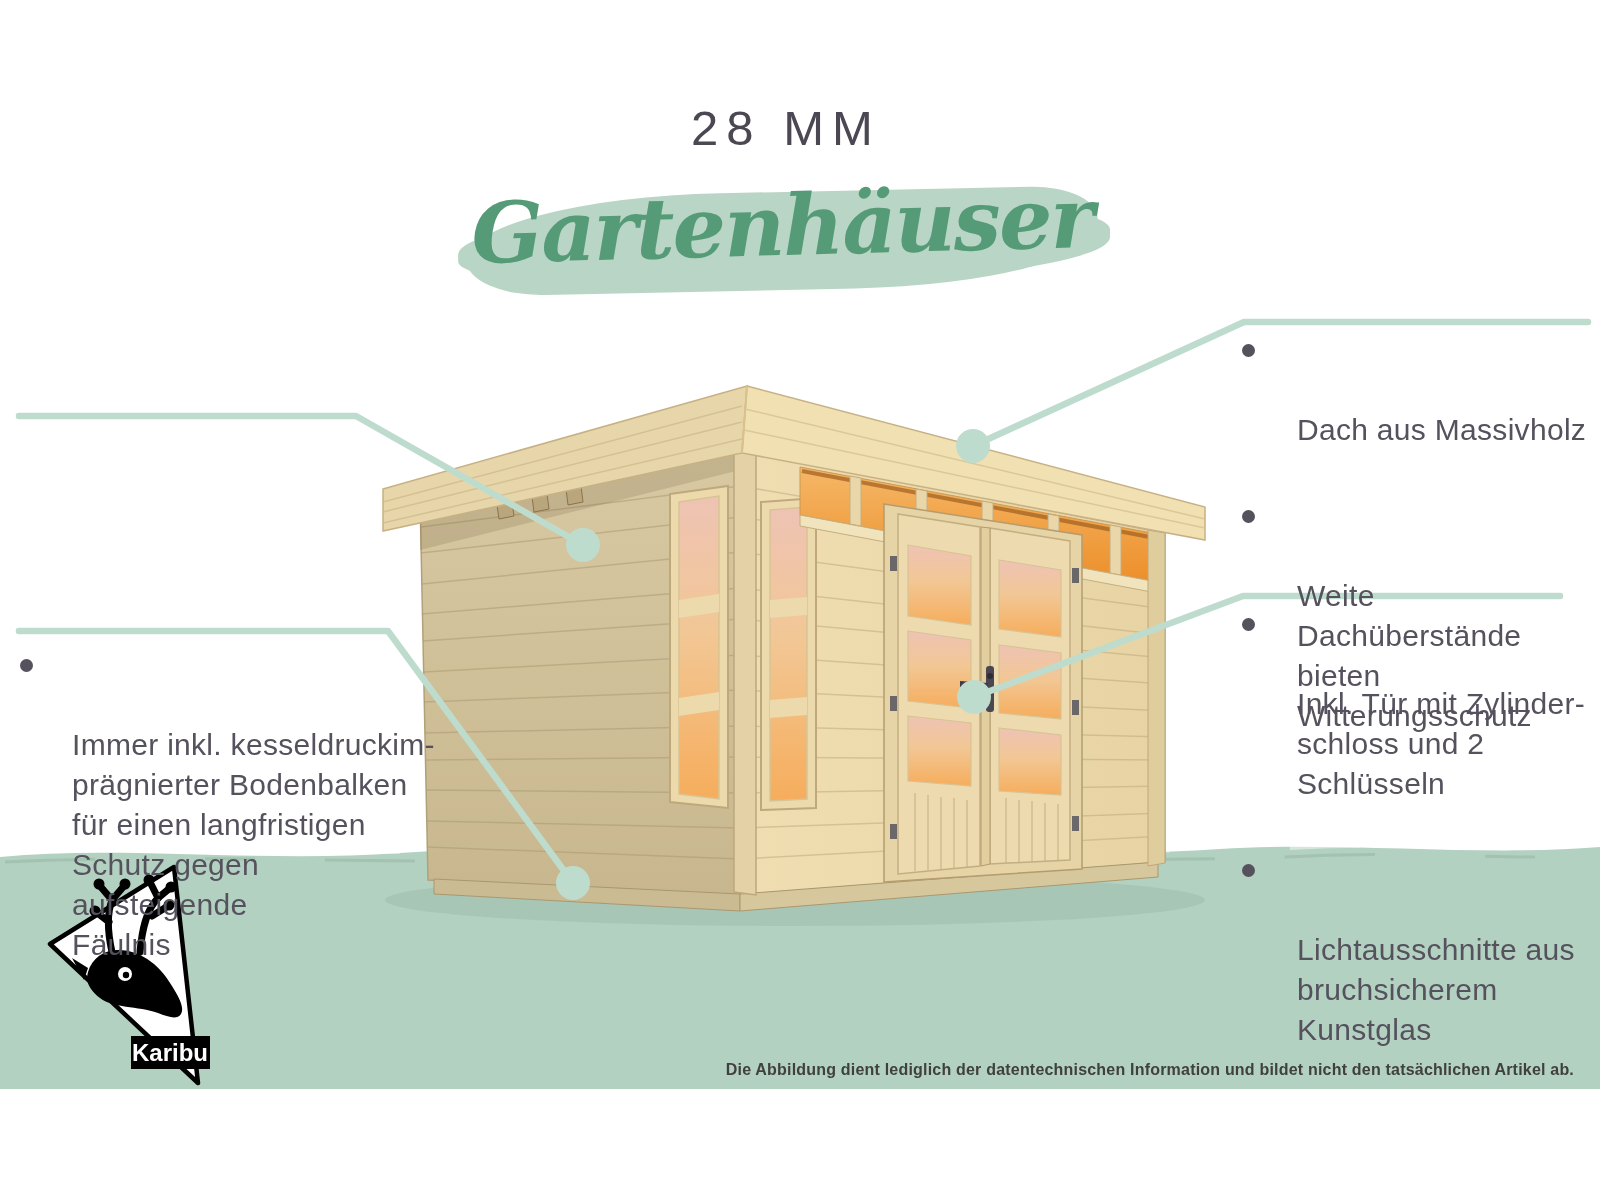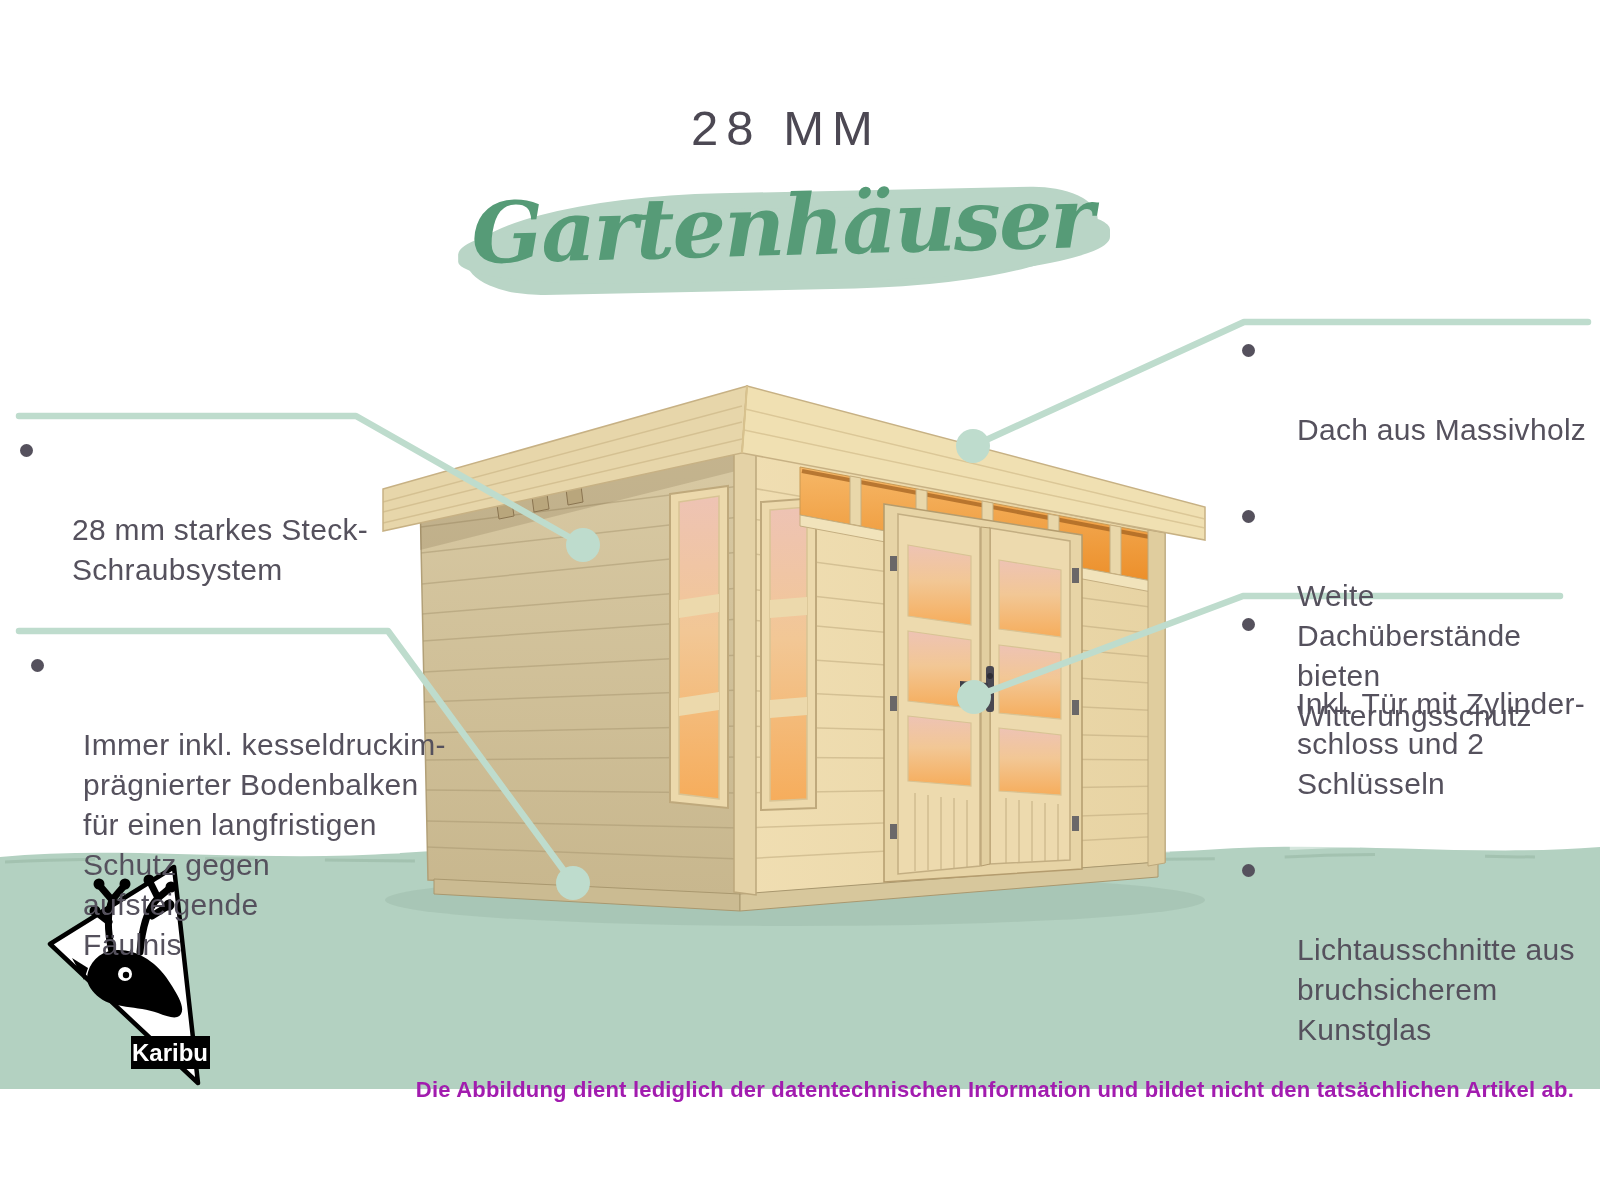--- a/index.html
+++ b/index.html
@@ -16,26 +16,26 @@
   .category-title{position:absolute;left:436px;top:176px;width:692px;text-align:center;
     font-family:"DejaVu Serif",serif;font-style:italic;font-weight:800;font-size:84px;
     letter-spacing:-2px;color:#569b77;transform:rotate(-1.5deg);}
   
   .callout{position:absolute;color:#55515d;font-size:30px;line-height:40px;letter-spacing:.3px;}
   .bullet-item{position:relative;padding-left:52px;margin-bottom:6px;white-space:pre-line;}
   .callout-right .bullet-item{padding-left:55px;}
   .bullet-dot{position:absolute;left:0;top:14px;width:13px;height:13px;border-radius:50%;
     background:#55515d;}
   .callout-tl{left:20px;top:430px;width:400px;}
-  .callout-bl{left:31px;top:645px;width:420px;}
+  .callout-bl{left:20px;top:645px;width:420px;}
   .callout-tr{left:1242px;top:330px;width:360px;}
   .callout-mr{left:1242px;top:604px;width:360px;}
   
-  .disclaimer{position:absolute;right:26px;top:1061px;font-size:22px;font-weight:700;
-    color:#a21caf;letter-spacing:.2px;margin-top:16px;}
+  .disclaimer{position:absolute;right:26px;top:1061px;font-size:16px;font-weight:700;
+    color:#404040;letter-spacing:.2px;}
   .illustration{position:absolute;left:0;top:0;}
 </style>
 </head>
 <body>
 
 <div class="stage">
 
   <svg class="illustration" width="1600" height="1200" viewBox="0 0 1600 1200">
     <defs>
       <linearGradient id="glassGrad" x1="0" y1="0" x2="0" y2="1">
@@ -252,25 +252,20 @@
       <circle cx="973" cy="446" r="17"></circle>
       <circle cx="974" cy="697" r="17"></circle>
     </g>
   </svg>
 
   <div class="thickness-title">28 MM</div>
   <div class="brush"></div>
   <div class="category-title">Gartenhäuser</div>
 
   <div class="callout callout-tl">
-    <div class="bullet-item">
-      <span class="bullet-dot"></span>
-      <div>28 mm starkes Steck-
-Schraubsystem</div>
-    </div>
   </div>
 
   <div class="callout callout-bl">
     <div class="bullet-item">
       <span class="bullet-dot"></span>
       <div>Immer inkl. kesseldruckim-
 prägnierter Bodenbalken
 für einen langfristigen
 Schutz gegen aufsteigende
 Fäulnis</div>

